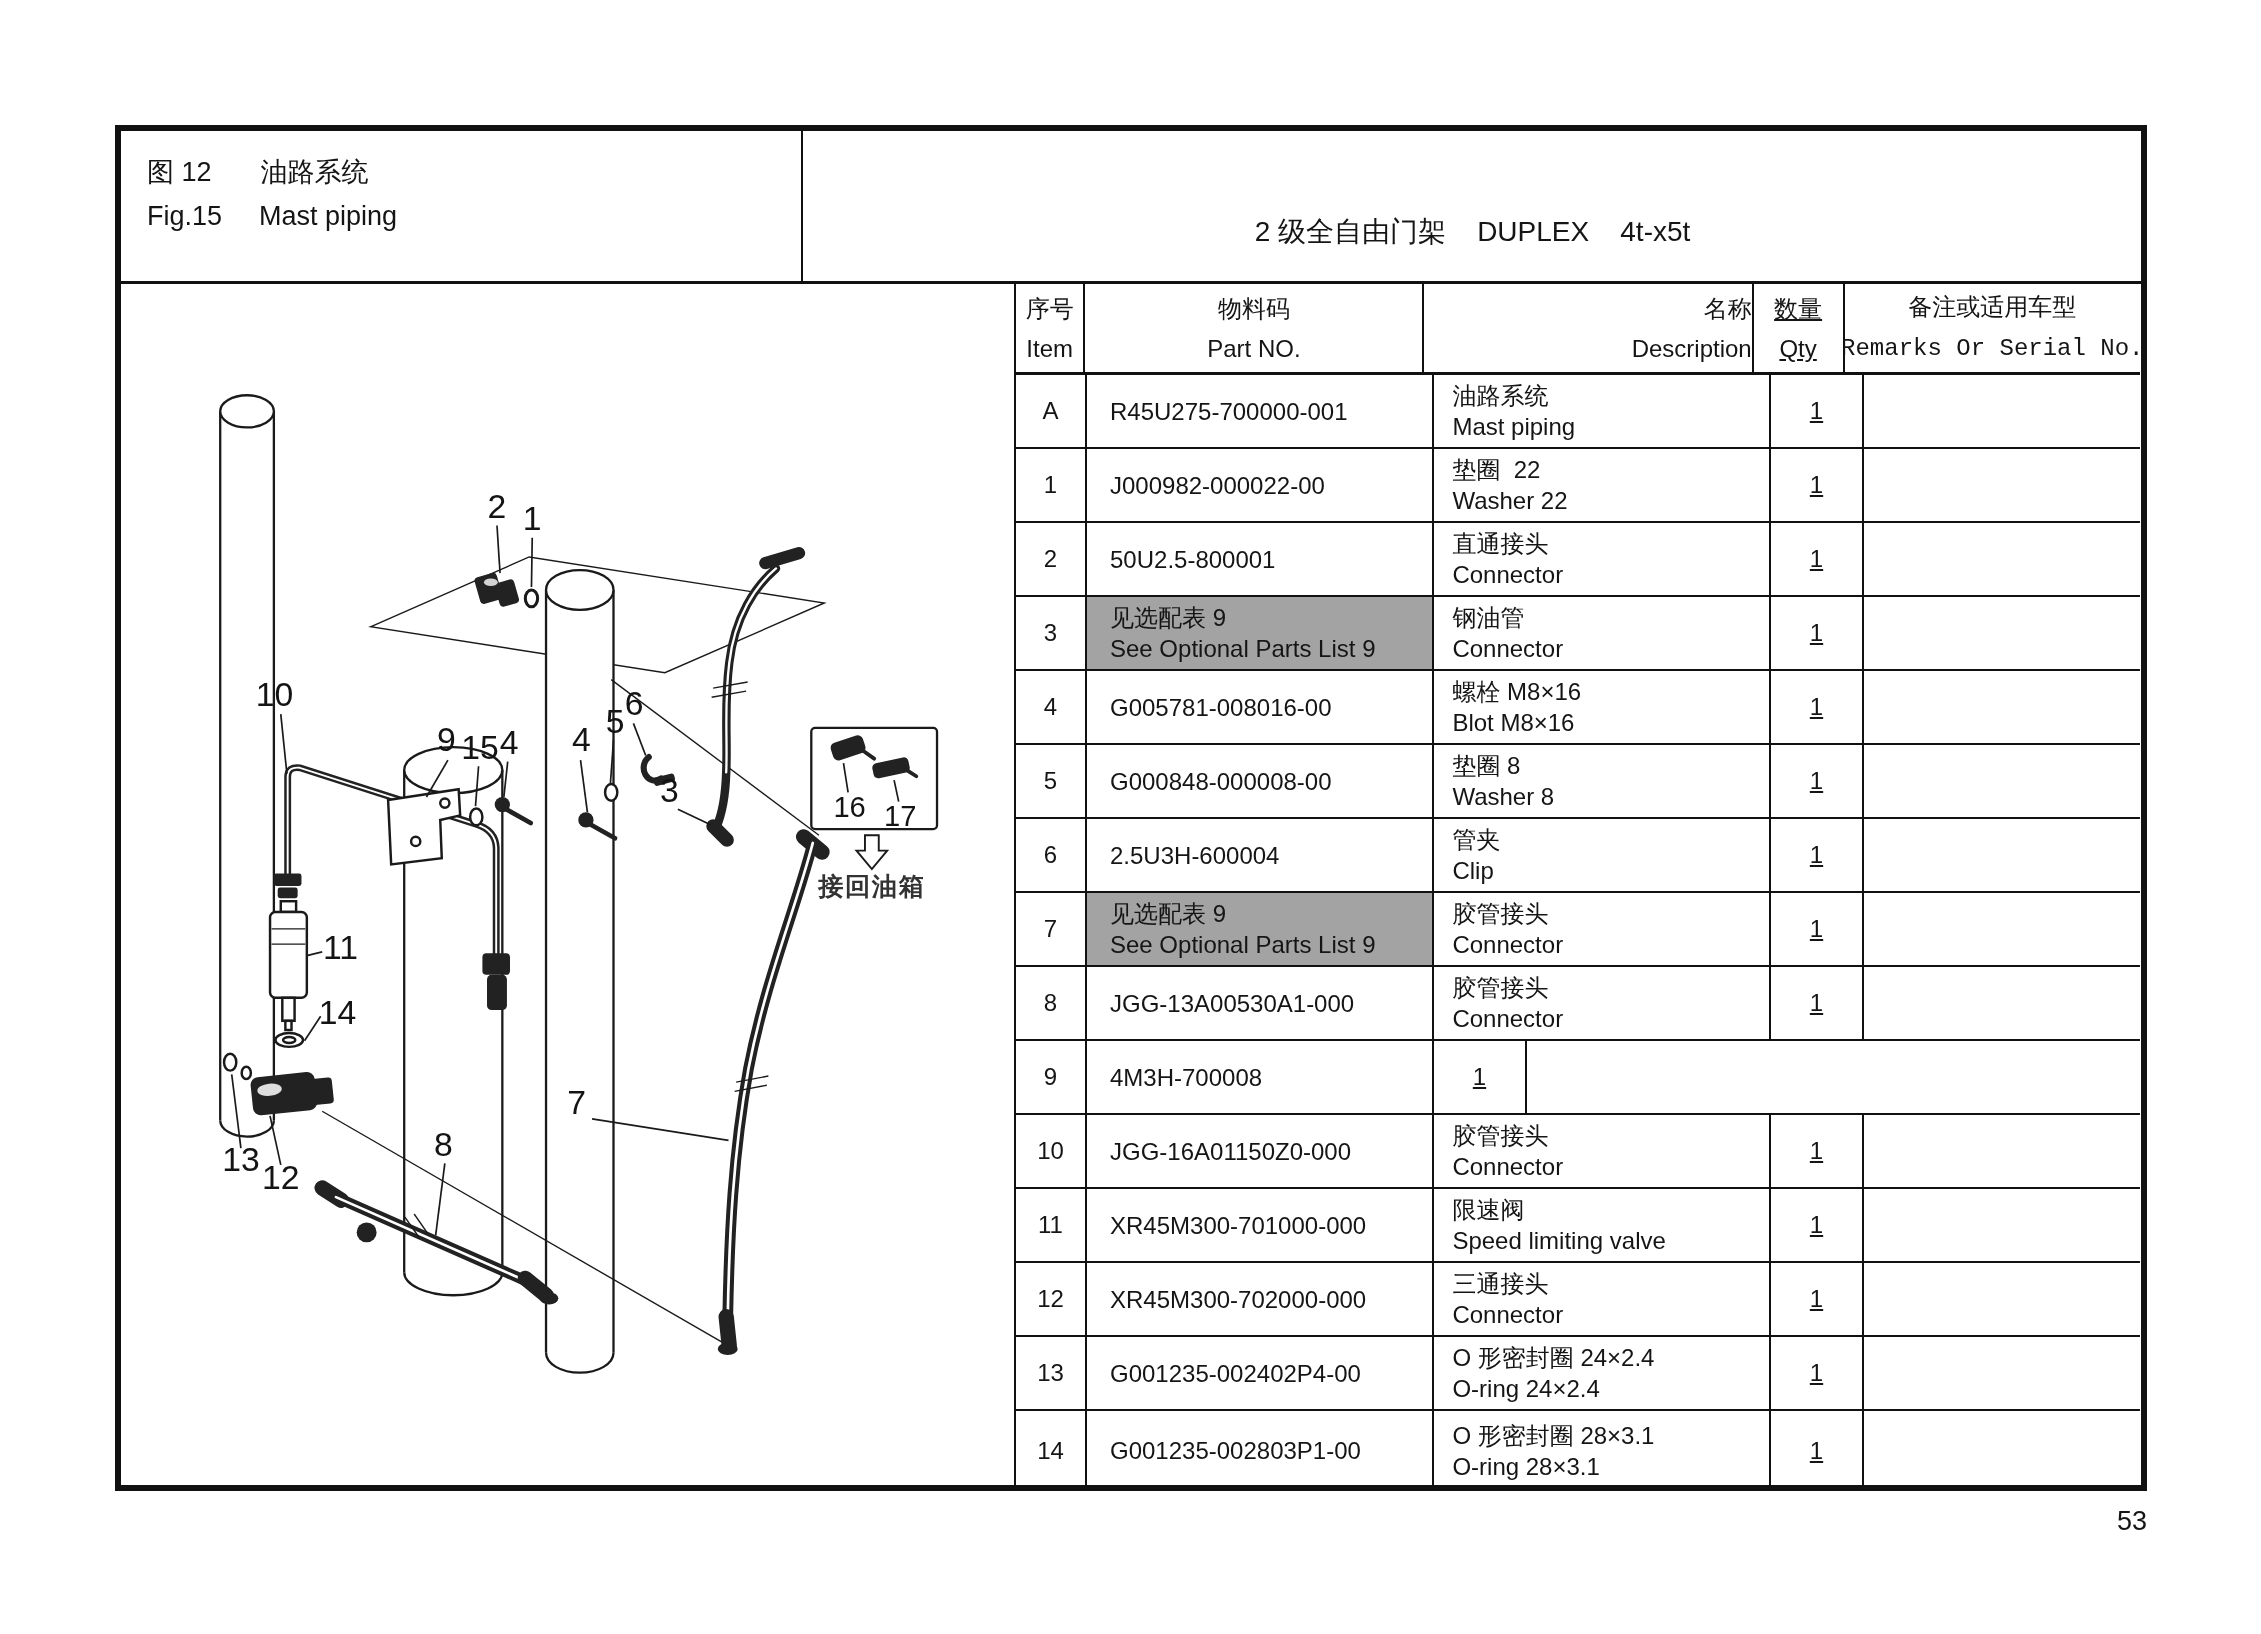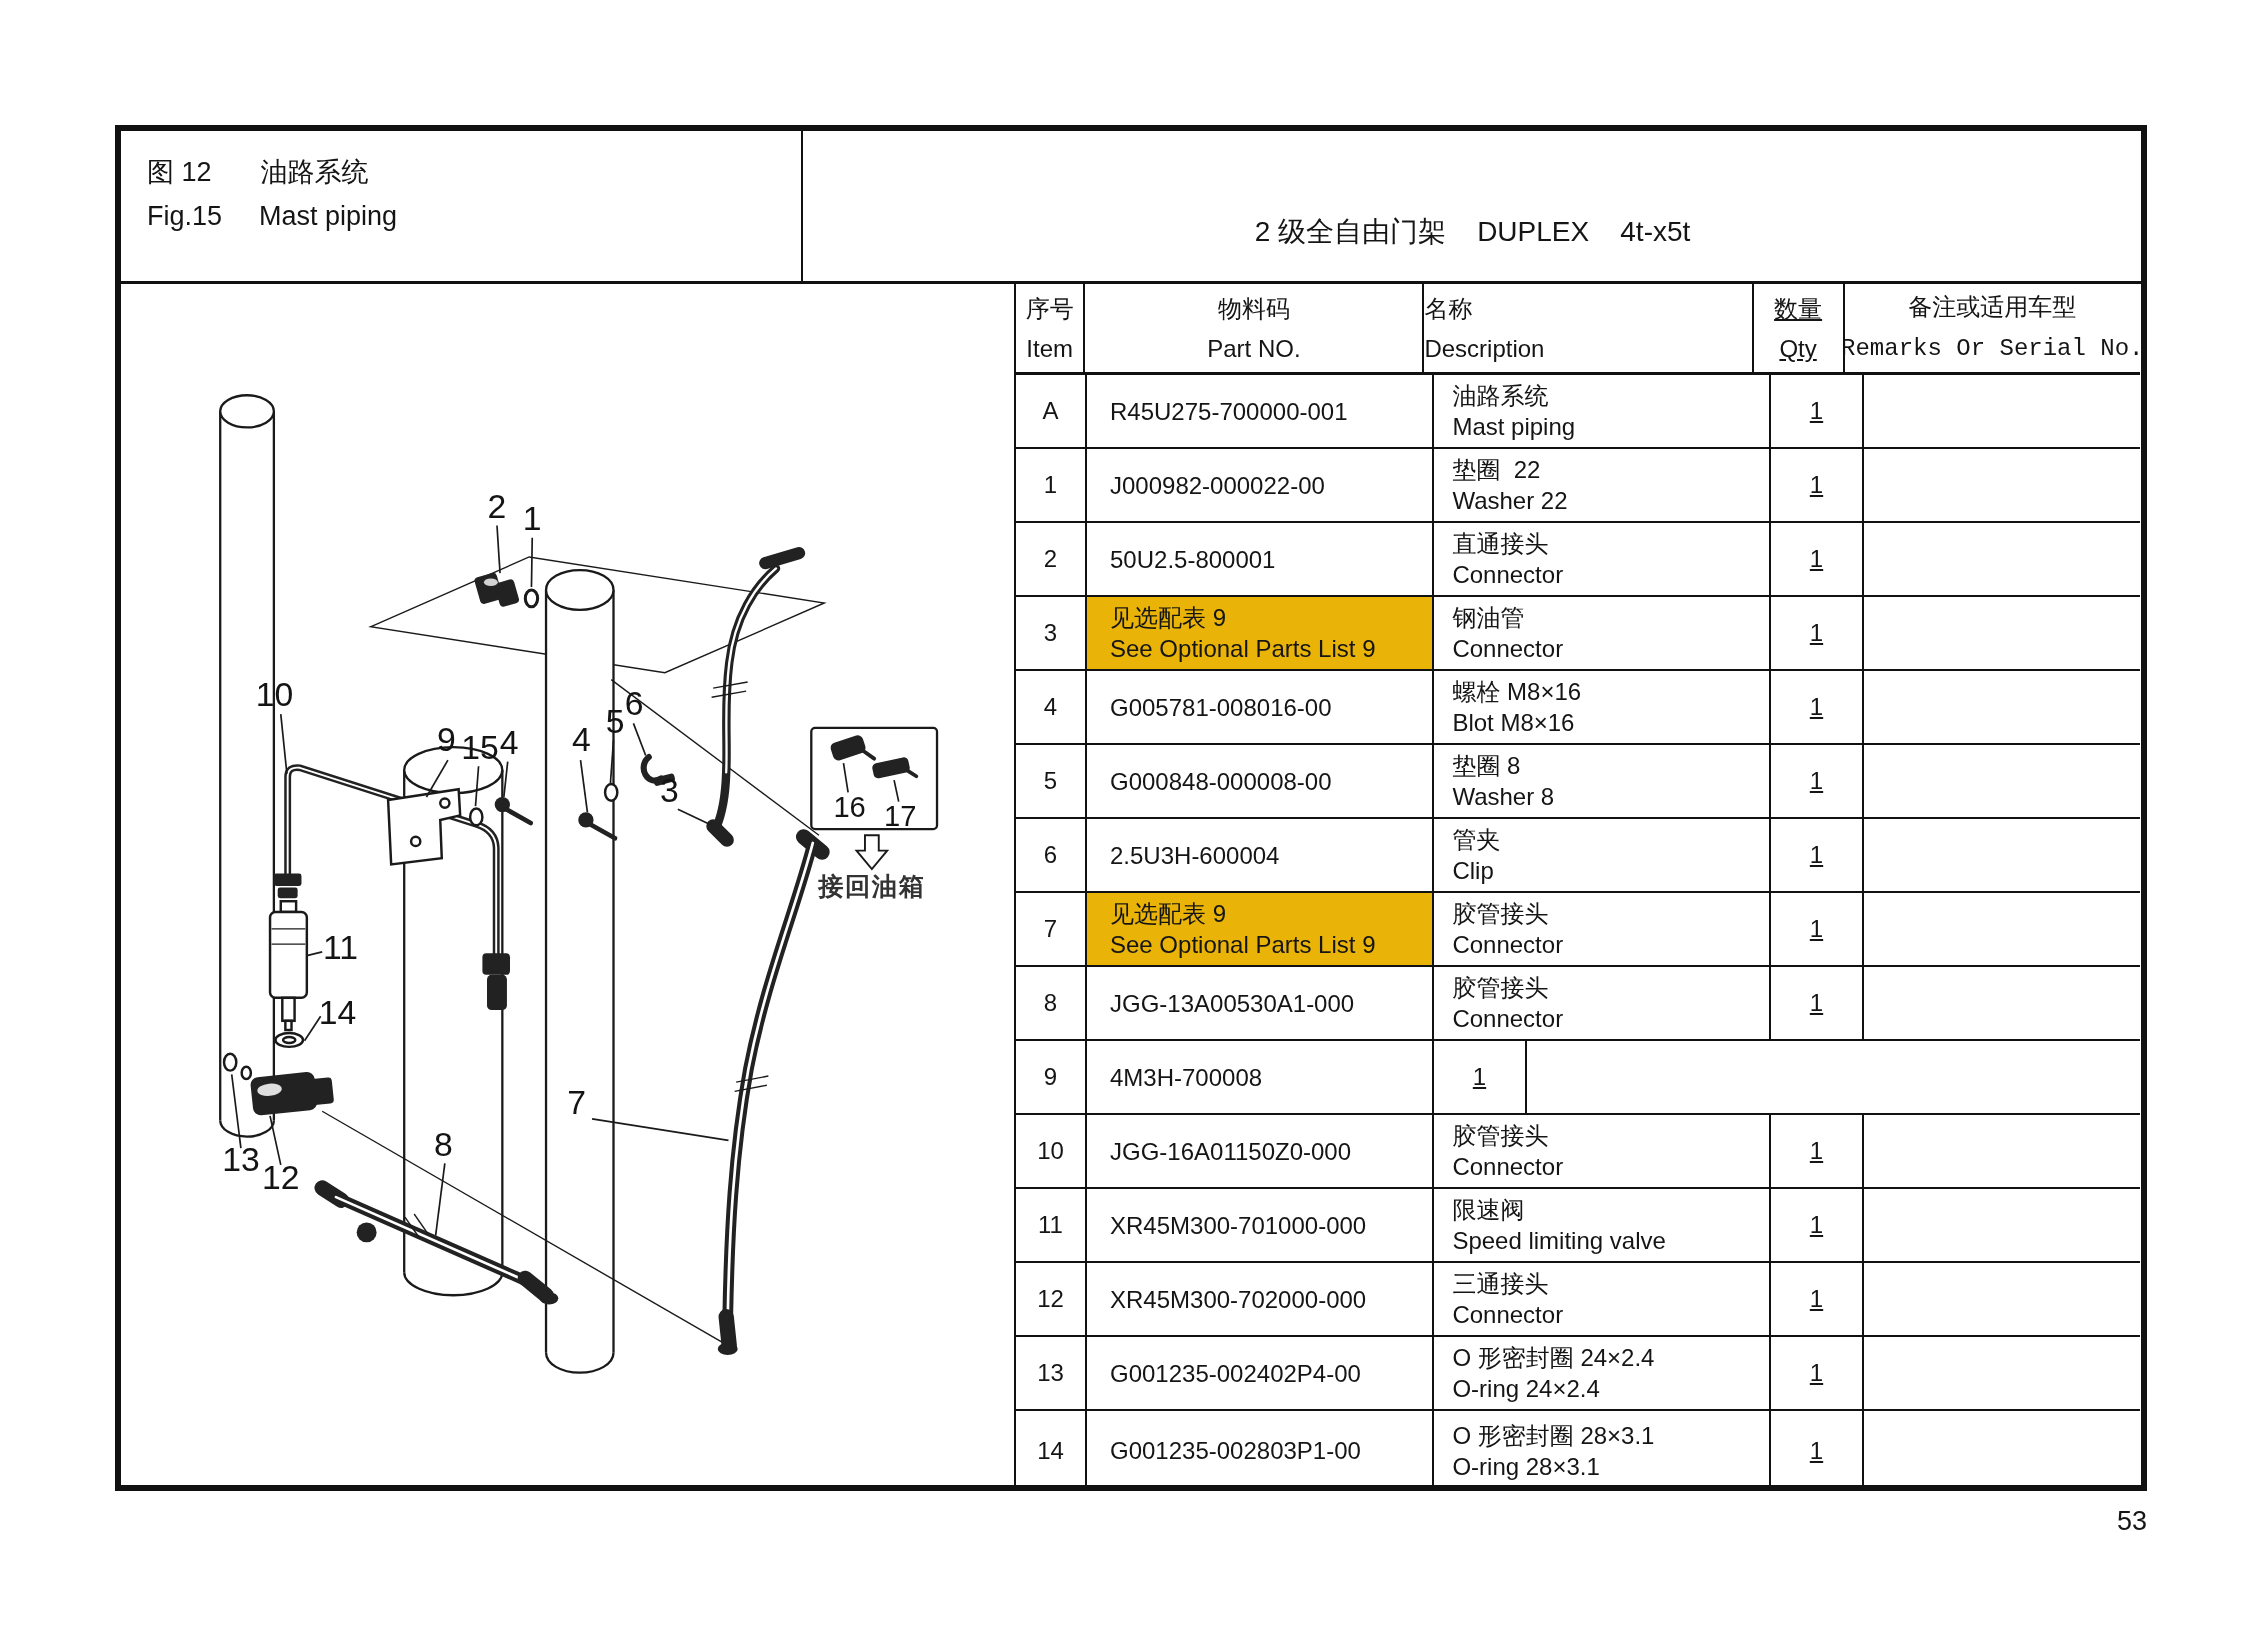--- a/index.html
+++ b/index.html
@@ -26,21 +26,21 @@
   .td{box-sizing:border-box;border-right:2.3px solid #111;display:flex;flex-direction:column;justify-content:center;overflow:hidden;}
   .c-item{width:71px;align-items:center;}
   .c-part{width:347px;align-items:flex-start;padding-left:23px;}
   .c-desc{width:337px;align-items:flex-start;padding-left:18.4px;}
   .c-qty{width:93px;align-items:center;text-decoration:underline;}
   .c-rem{flex:1 1 auto;border-right:none;font-family:Liberation Mono, monospace;}
   .td, .td span{font-size:24px;}
   .td span{display:block;line-height:31px;white-space:pre;}
   .head .td{align-items:center;justify-content:center;gap:11px;}
   .head .td span{line-height:29px;}
-  .c-part.opt{background:#eab308;justify-content:center;padding-top:1.5px;padding-bottom:1.5px;}
+  .c-part.opt{background:#a3a3a3;justify-content:center;padding-top:1.5px;padding-bottom:1.5px;}
   
   #pageno{left:2070px;top:1506px;width:77px;text-align:right;font-size:27px;}
   
   #diagram{left:115px;top:281px;}
   .ln{stroke:#1a1a1a;stroke-width:3;fill:none;}
   .thin{stroke:#1a1a1a;stroke-width:1.8;fill:none;}
   .leader{stroke:#1a1a1a;stroke-width:2.2;fill:none;}
   .tube{stroke:#1a1a1a;stroke-width:3;fill:#ffffff;}
   .pipe{stroke:#222;fill:none;stroke-linecap:round;}
   .core{stroke:#fff;fill:none;stroke-linecap:round;}
@@ -75,21 +75,21 @@
 <div class="abs" id="ptable">
   <div class="tr head">
     <div class="td c-item">
         <span>序号</span>
         <span>Item</span>
       </div>
     <div class="td c-part" style="align-items:center;padding-left:0;">
         <span>物料码</span>
         <span>Part NO.</span>
       </div>
-    <div class="td c-desc" style="align-items:flex-start;padding-left:0;">
+    <div class="td c-desc" style="align-items:flex-end;padding-left:0;">
         <span>名称</span>
         <span>Description</span>
       </div>
     <div class="td c-qty">
         <span>数量</span>
         <span>Qty</span>
       </div>
     <div class="td c-rem" style="align-items:center;">
         <span>备注或适用车型</span>
         <span>Remarks Or Serial No.</span>

